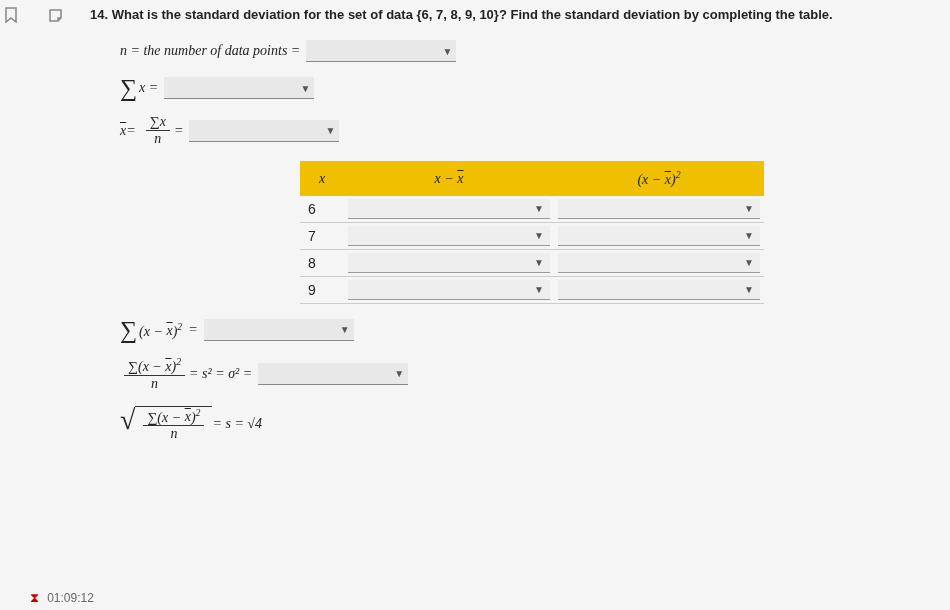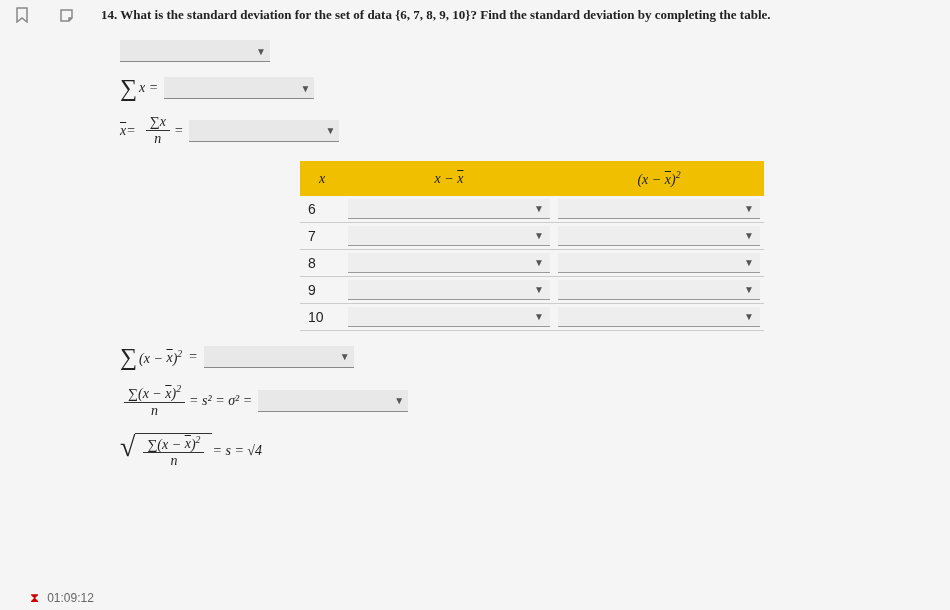--- a/index.html
+++ b/index.html
@@ -8,23 +8,22 @@
       background: #f5f5f5;
       width: 950px;
       height: 610px;
       overflow: hidden;
       font-size: 14px;
       color: #222;
     }
     .top-bar {
       display: flex;
       align-items: flex-start;
-      padding: 6px 13px;
+      padding: 6px 2px;
       gap: 26px;
-      font-family: Liberation Serif, serif;
     }
     .icon-box {
       width: 18px;
       height: 18px;
       flex-shrink: 0;
       color: #666;
       display: flex;
       align-items: center;
       justify-content: center;
     }
@@ -169,20 +168,21 @@
   </div>
   <div class="question-text">
     <span>14.</span>
     <span>What is the standard deviation for the set of data  {6, 7, 8, 9, 10}? Find the standard deviation by completing the table.</span>
   </div>
 </div>
 
 <div class="content">
 
   <div class="row">
+    <span class="label">n = the number of data points =</span>
     <span class="blank">
         <span class="chev">▼</span>
       </span>
   </div>
 
   <div class="row">
     <span class="sum-sym">∑</span>
     <span class="label">x =</span>
     <span class="blank small">
         <span class="chev">▼</span>
@@ -257,33 +257,20 @@
               <span class="cell-blank">
                 <span class="chev">▼</span>
               </span>
             </td>
           <td>
               <span class="cell-blank">
                 <span class="chev">▼</span>
               </span>
             </td>
         </tr>
-        <tr>
-          <td class="xval">10</td>
-          <td>
-              <span class="cell-blank">
-                <span class="chev">▼</span>
-              </span>
-            </td>
-          <td>
-              <span class="cell-blank">
-                <span class="chev">▼</span>
-              </span>
-            </td>
-        </tr>
       </tbody>
     </table>
   </div>
 
   <div class="row">
     <span class="sum-sym">∑</span>
     <span class="label">(x − <span class="xbar">x</span>)<span class="sup">2</span></span>
     <span class="label"> =</span>
     <span class="blank small">
         <span class="chev">▼</span>

